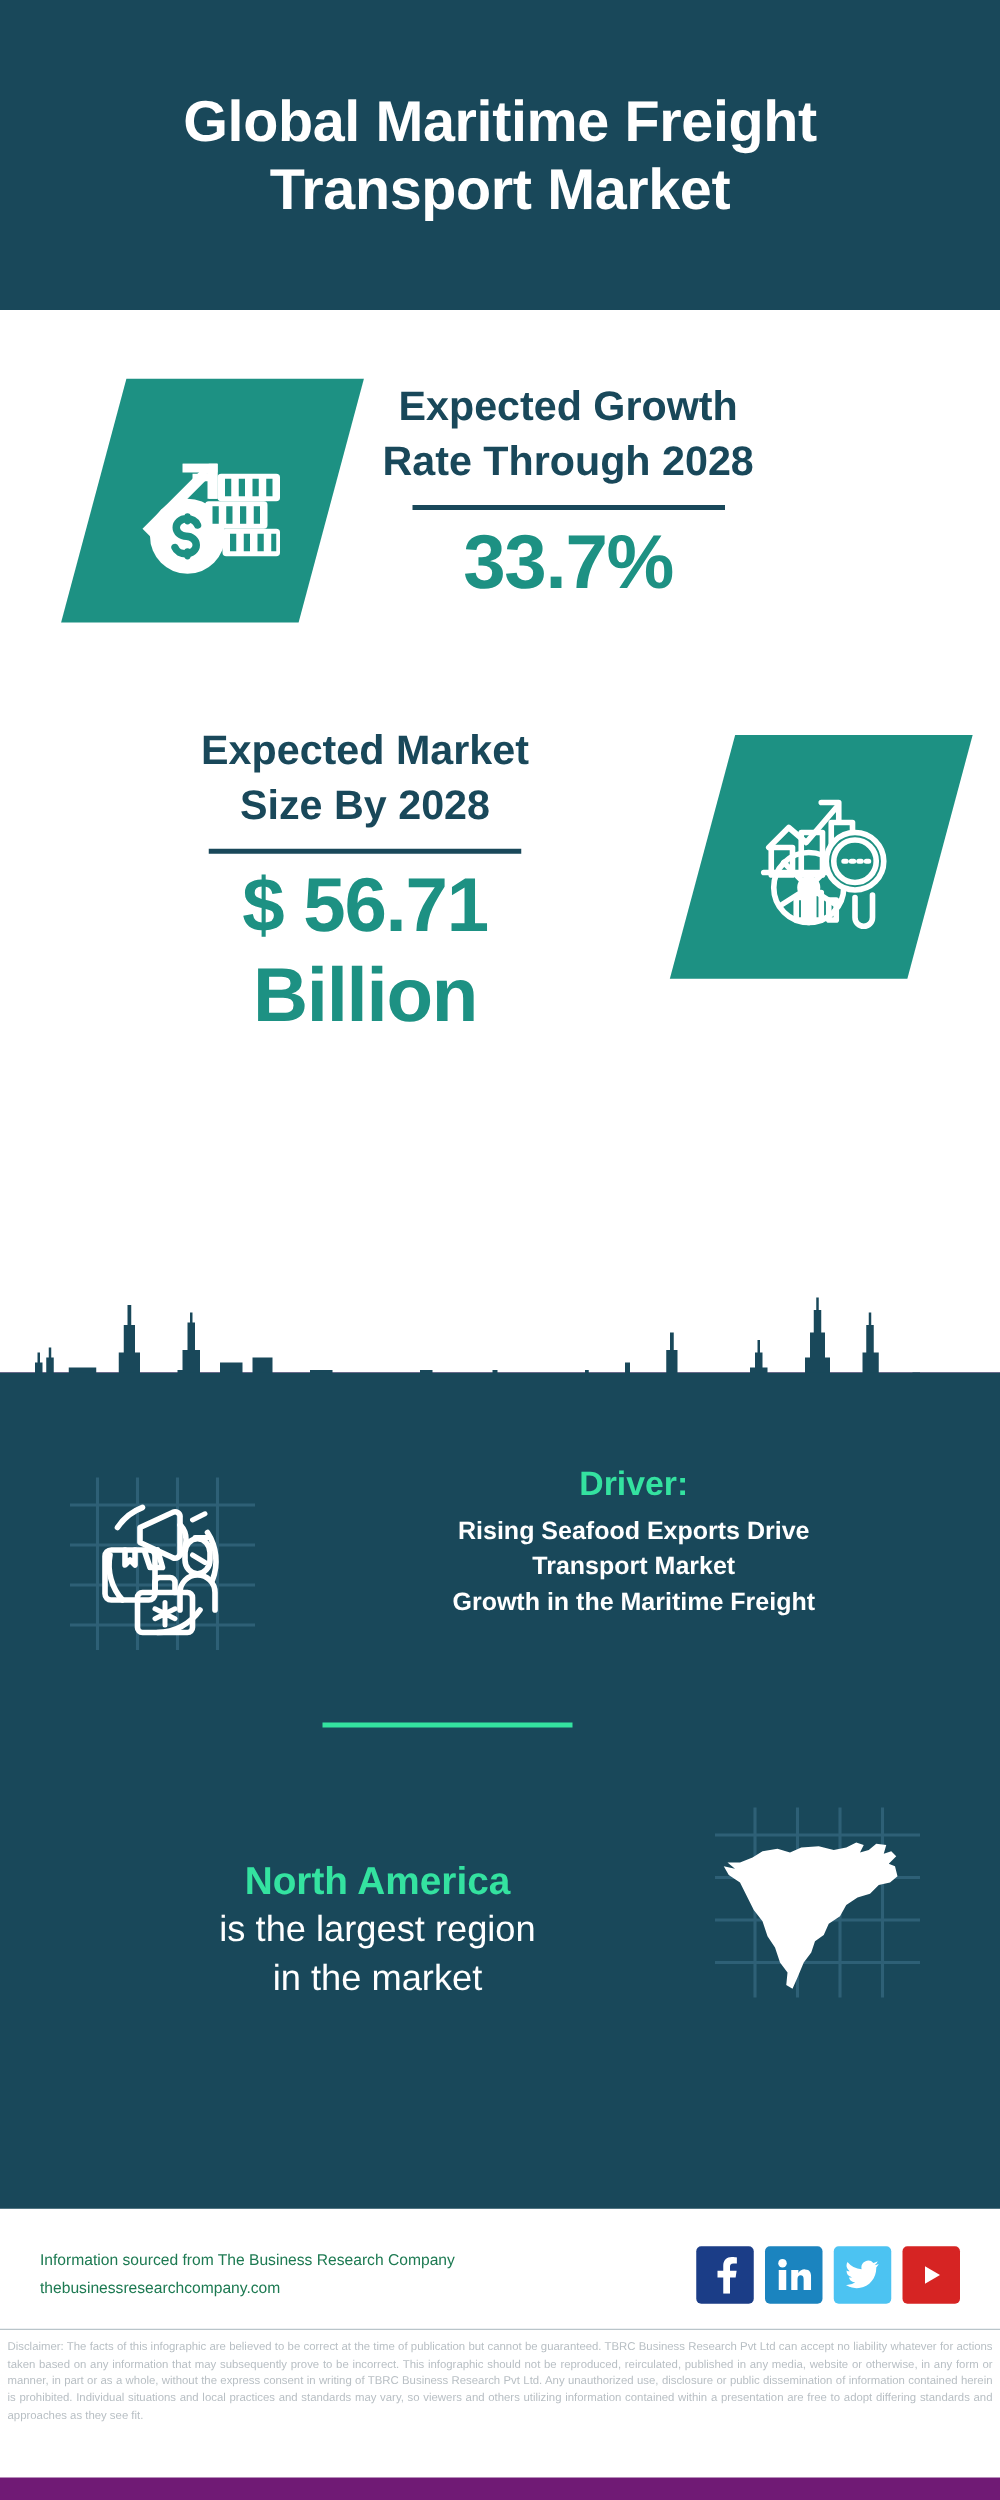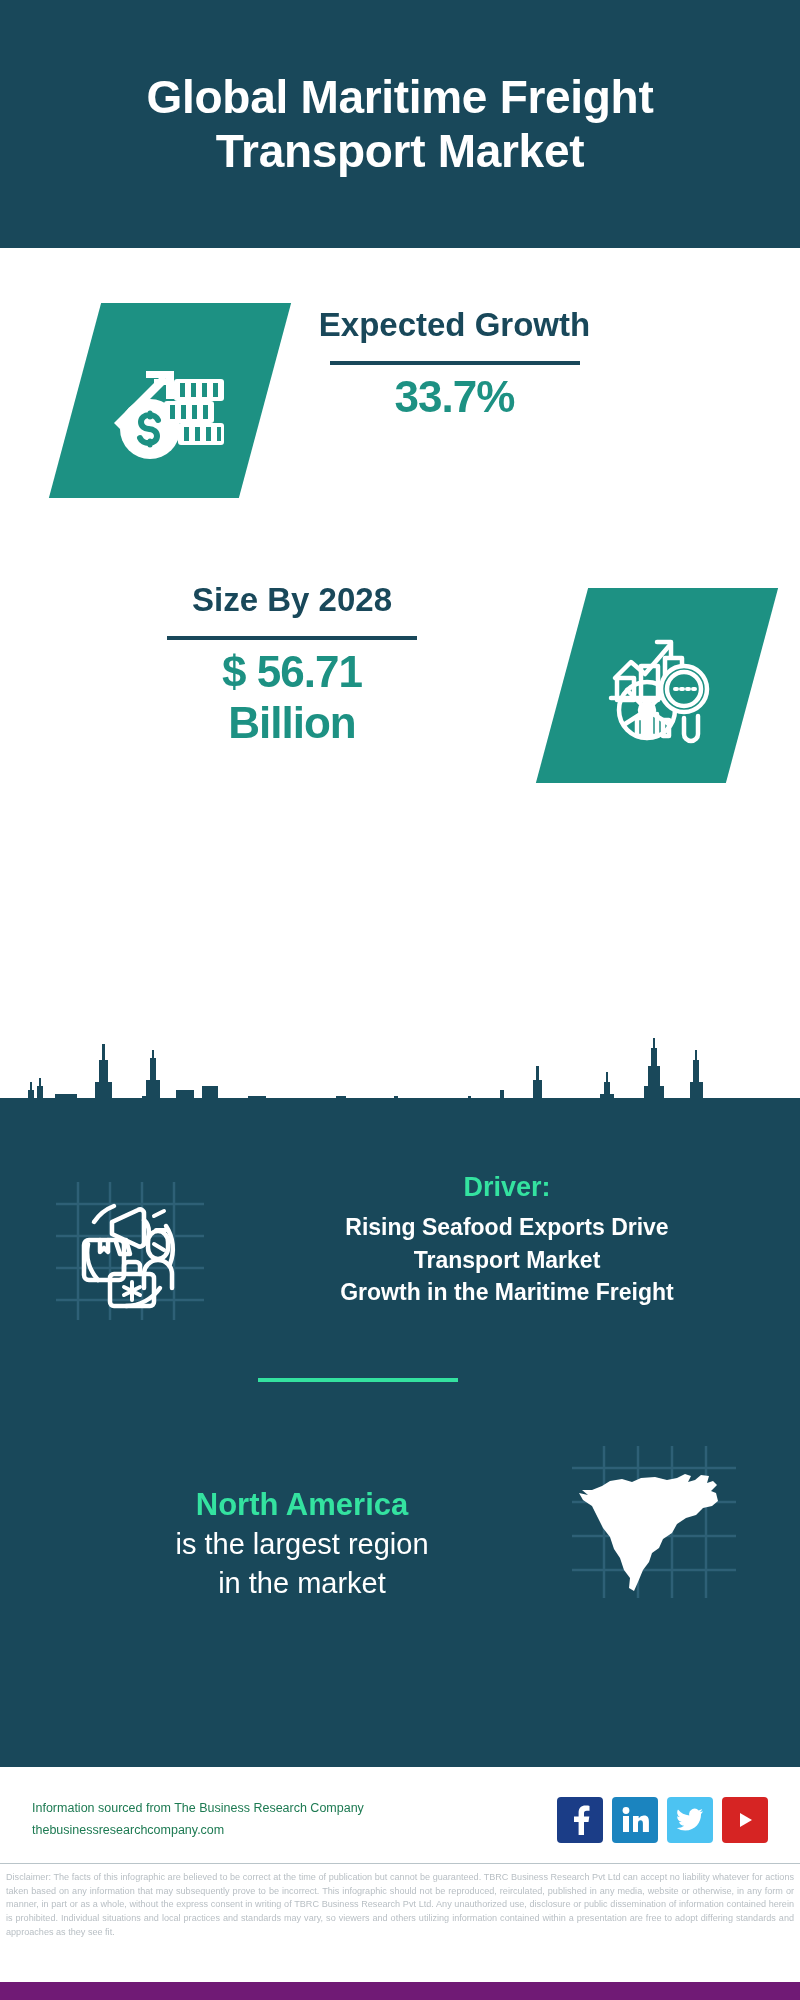--- a/index.html
+++ b/index.html
@@ -62,21 +62,21 @@
     font-size:33px;
     font-weight:bold;
     line-height:1.32;
   }
   .rule {
     width:250px; height:4px; background:#19485a;
     margin:14px auto 6px auto;
   }
   .big-teal {
     color:#1d9183;
-    font-size:44px;
+    font-size:61px;
     font-weight:bold;
     line-height:1.18;
     letter-spacing:-1px;
     text-align:center;
   }
 
   
   .size-block {
     position:absolute;
     top:330px; left:0; width:800px;
@@ -114,21 +114,21 @@
   .driver-text { flex:1; text-align:center; padding-left:6px;}
   .accent-head {
     color:#34e2a0;
     font-size:27px;
     font-weight:bold;
     line-height:1.3;
     margin-bottom:6px;
   }
   .white-body {
     color:#ffffff;
-    font-size:23px;
+    font-size:20px;
     font-weight:bold;
     line-height:1.42;
   }
 
   .divider-teal {
     position:absolute;
     top:280px; left:258px;
     width:200px; height:4px;
     background:#34e2a0;
   }
@@ -228,27 +228,29 @@
               <rect x="100" y="90" width="5" height="14"></rect>
               <rect x="111" y="90" width="4" height="14"></rect>
               <path d="M44 76 v4 M44 104 v4" stroke="#1d9183" stroke-width="5" stroke-linecap="round"></path>
               <path d="M52 83 a9 7 0 0 0 -9 -5 a8 7 0 0 0 0 14 a8 7 0 0 1 0 14 a9 7 0 0 1 -9 -5" fill="none" stroke="#1d9183" stroke-width="6" stroke-linecap="round"></path>
             </g>
           </svg>
         </div>
       </div>
       <div class="growth-text">
         <div class="lbl-dark">Expected Growth</div>
+        <div class="lbl-dark">Rate Through 2028</div>
         <div class="rule"></div>
         <div class="big-teal">33.7%</div>
       </div>
     </div>
 
     <div class="size-block">
       <div class="size-text">
+        <div class="lbl-dark">Expected Market</div>
         <div class="lbl-dark">Size By 2028</div>
         <div class="rule"></div>
         <div class="big-teal">$ 56.71</div>
         <div class="big-teal">Billion</div>
       </div>
       <div class="para size-para">
         <div class="ico">
           <svg width="120" height="120" viewBox="0 0 120 120" aria-hidden="true">
             <g fill="none" stroke="#ffffff" stroke-width="4.5" stroke-linejoin="round" stroke-linecap="round">
               <polyline points="18,52 34,36 48,48 72,20"></polyline>

